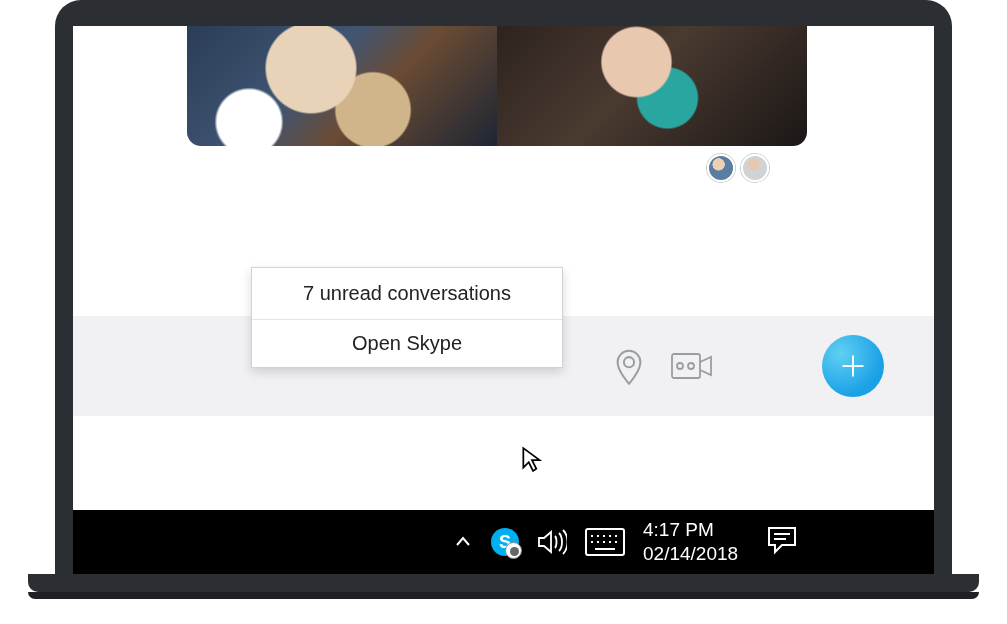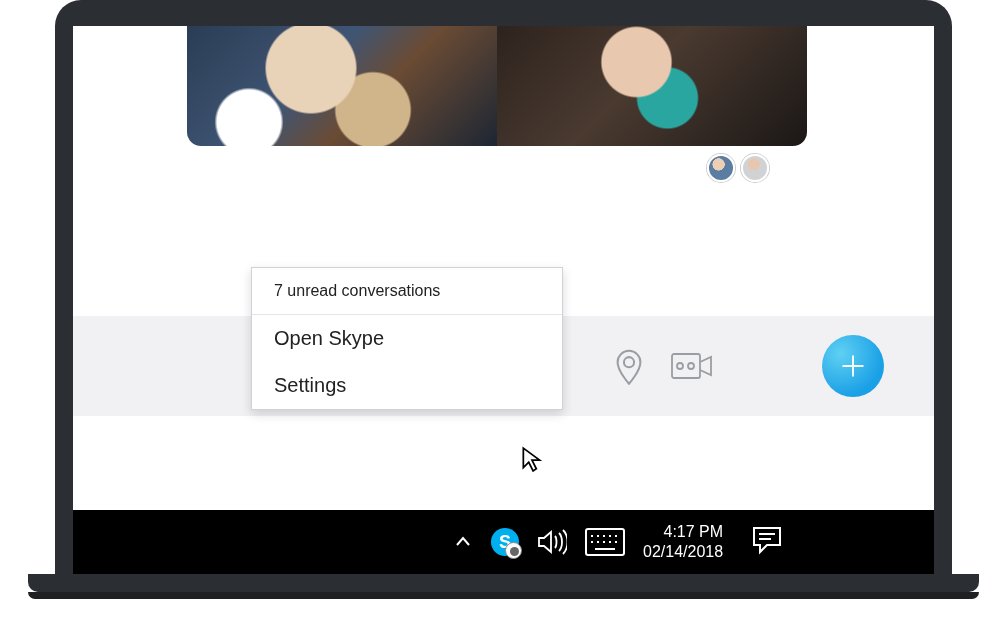--- a/index.html
+++ b/index.html
@@ -35,35 +35,35 @@
   .compose{position:absolute;left:0;right:0;top:290px;height:100px;background:#f1f1f3;}
   .ic{position:absolute;top:50%;transform:translateY(-50%);color:#9a9ea4;}
   .ic svg{display:block;}
   .ic-loc{left:540px;}
   .ic-vid{left:598px;}
   .fab{position:absolute;right:50px;top:50%;transform:translateY(-50%);width:62px;height:62px;border-radius:50%;background:radial-gradient(circle at 30% 30%,#5fd0f3,#1aa0e6 70%);display:flex;align-items:center;justify-content:center;color:#fff;}
   .fab svg{display:block;}
 
   
   .menu{position:absolute;left:178px;top:241px;width:310px;background:#fff;border:1px solid #cfd2d6;box-shadow:0 4px 10px rgba(0,0,0,.15);}
-  .menu-head{padding:14px 22px 14px 22px;font-size:16px;color:#222;border-bottom:1px solid #e2e4e7;}
-  .menu-item{padding:12px 22px;font-size:20px;color:#222;cursor:default;}
+  .menu-head{padding:14px 22px 14px 22px;font-size:20px;color:#222;border-bottom:1px solid #e2e4e7;text-align:center;}
+  .menu-item{padding:12px 22px;font-size:20px;color:#222;cursor:default;text-align:center;}
 
   .cursor{position:absolute;left:448px;top:420px;}
 
   
   .taskbar{position:absolute;left:0;right:0;bottom:0;height:64px;background:#000;color:#fff;display:flex;align-items:center;}
   .tray{margin-left:380px;display:flex;align-items:center;gap:18px;}
   .tray svg{display:block;}
   .chev{color:#fff;}
   .skype{width:28px;height:28px;border-radius:50%;background:#00aff0;position:relative;display:flex;align-items:center;justify-content:center;}
   .skype span{color:#fff;font-weight:bold;font-size:18px;font-family:Arial;}
   .skype::after{content:"";position:absolute;right:-3px;bottom:-3px;width:15px;height:15px;border-radius:50%;background:#fff;border:1px solid #888;}
   .skype::before{content:"";position:absolute;right:0px;bottom:0px;width:9px;height:9px;border-radius:50%;background:#666;z-index:2;}
-  .clock{margin-left:18px;text-align:right;font-size:16px;line-height:1.25;}
+  .clock{margin-left:18px;text-align:left;font-size:19px;line-height:1.25;}
   .action-center{margin-left:28px;margin-right:18px;}
 </style>
 </head>
 <body>
 
 <div class="notch"></div>
 <div class="cam"></div>
 
 <div class="frame">
   <div class="screen">
@@ -97,21 +97,20 @@
         <svg width="28" height="28" viewBox="0 0 24 24" stroke="#fff" stroke-width="1.6">
           <line x1="12" y1="3" x2="12" y2="21"></line>
           <line x1="3" y1="12" x2="21" y2="12"></line>
         </svg>
       </div>
     </div>
 
     <div class="menu">
       <div class="menu-head">7 unread conversations</div>
       <div class="menu-item">Open Skype</div>
-      <div class="menu-item">Settings</div>
     </div>
 
     <span class="cursor">
       <svg width="22" height="26" viewBox="0 0 20 24">
         <path d="M2 2 L2 20 L7 15 L11 23 L14 21 L10 13 L17 13 Z" fill="#fff" stroke="#000" stroke-width="1.6"></path>
       </svg>
     </span>
 
     <div class="taskbar">
       <div class="tray">

